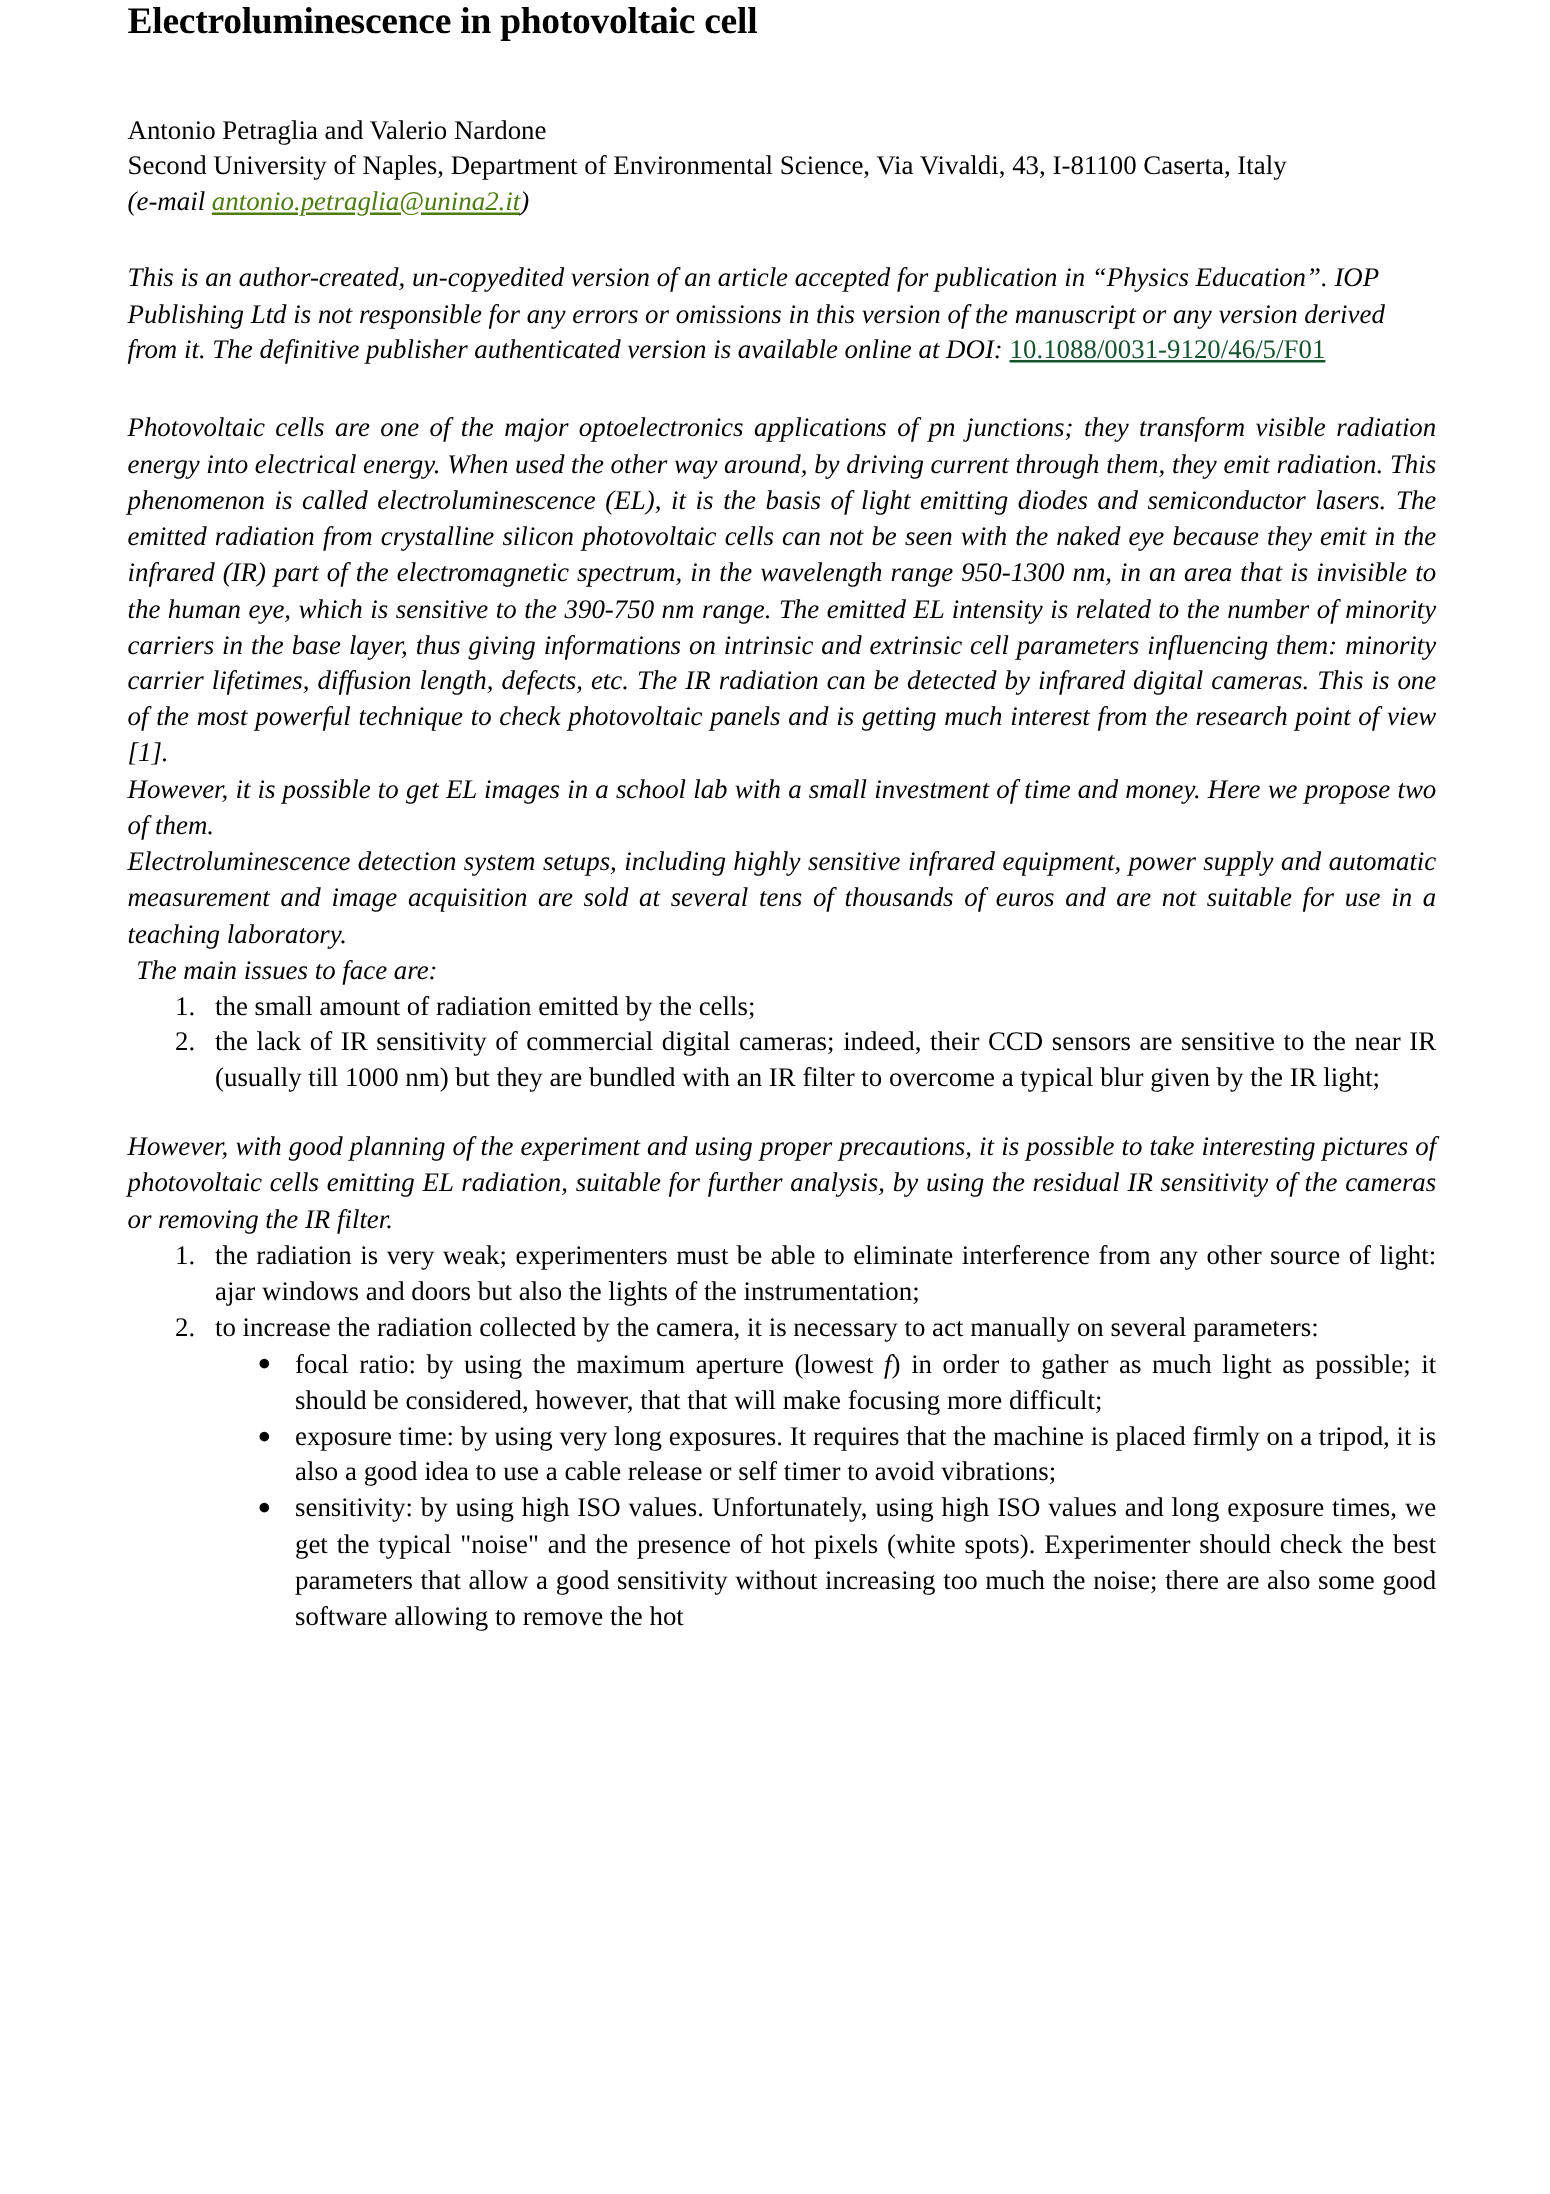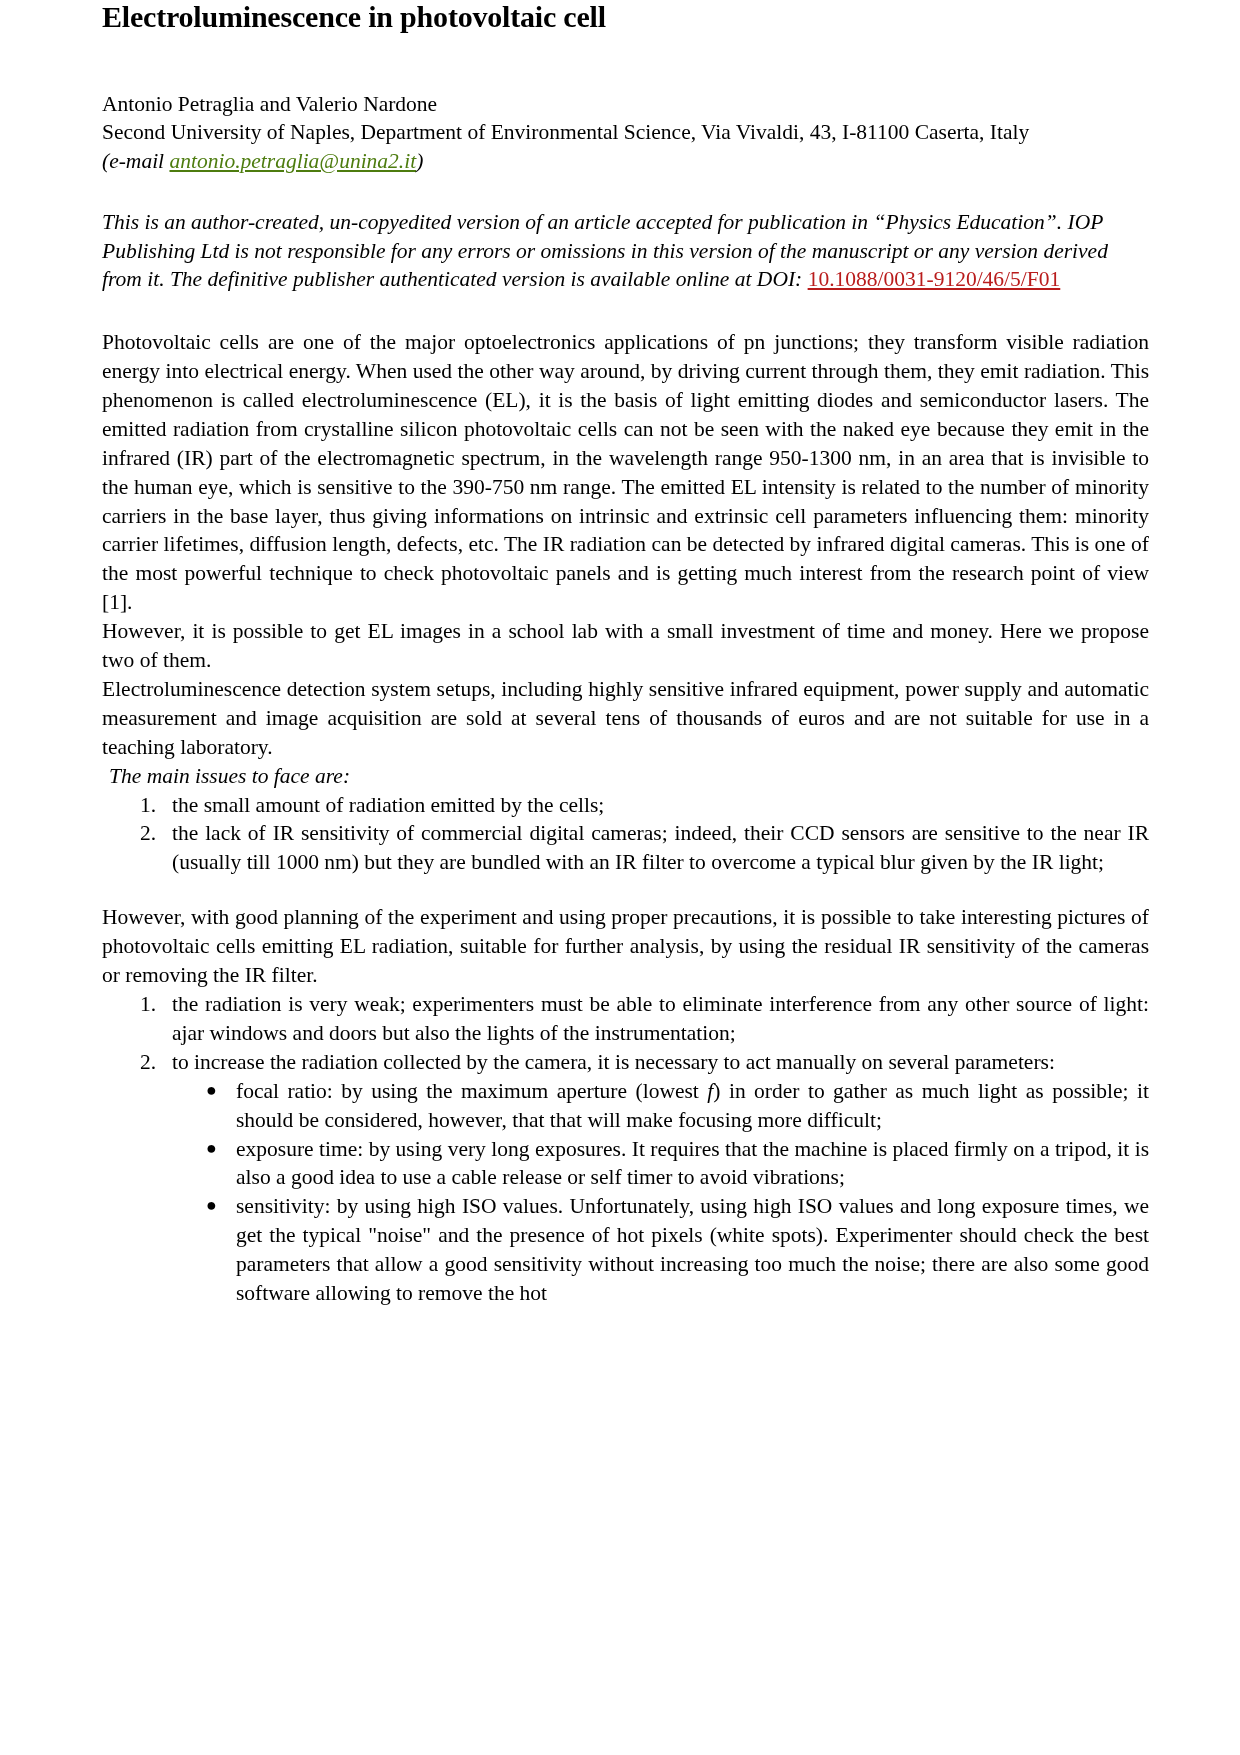--- a/index.html
+++ b/index.html
@@ -55,21 +55,21 @@
   
   .disclaimer {
     margin-top: 33px;
     font-size: 21.5px;
     font-style: italic;
     line-height: 1.33;
     text-align: left;
   }
   .doi-link {
     font-style: normal;
-    color: #b91c1c;
+    color: #14532d;
     text-decoration: underline;
   }
 
   
   .cite-line {
     margin-top: 30px;
     font-size: 21.5px;
     font-style: italic;
     line-height: 1.33;
   }
@@ -79,20 +79,21 @@
   .body-block {
     margin-top: 34px;
     font-size: 21.5px;
     line-height: 1.345;
     text-align: justify;
   }
   .para {
     margin: 0;
     text-align: justify;
     text-justify: inter-word;
+    font-style: italic;
   }
   .lead-in {
     margin: 0;
     padding-left: 7px;
     text-align: left;
     font-style: italic;
   }
   .plain {
     margin: 0;
     text-align: left;

